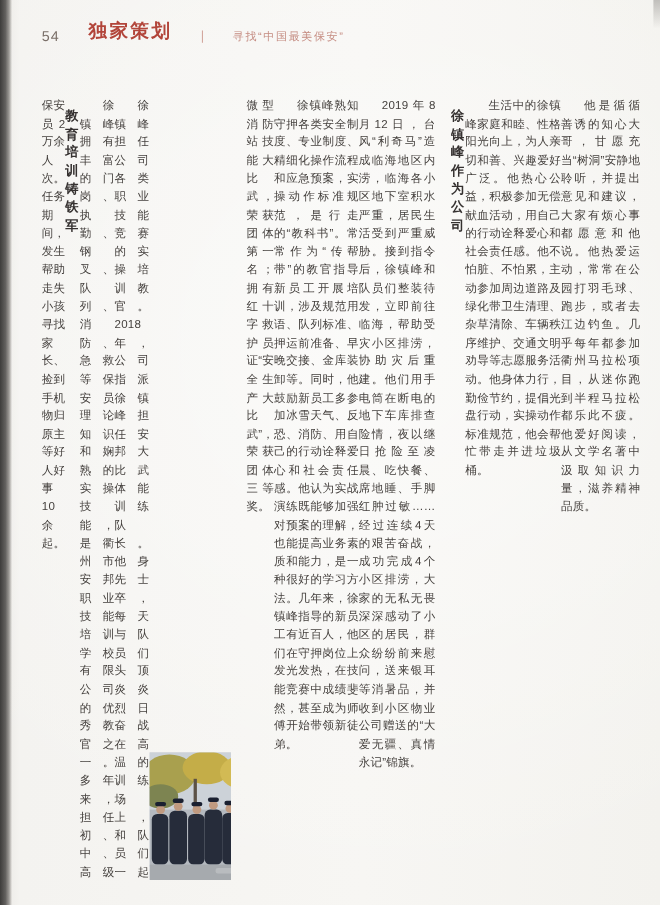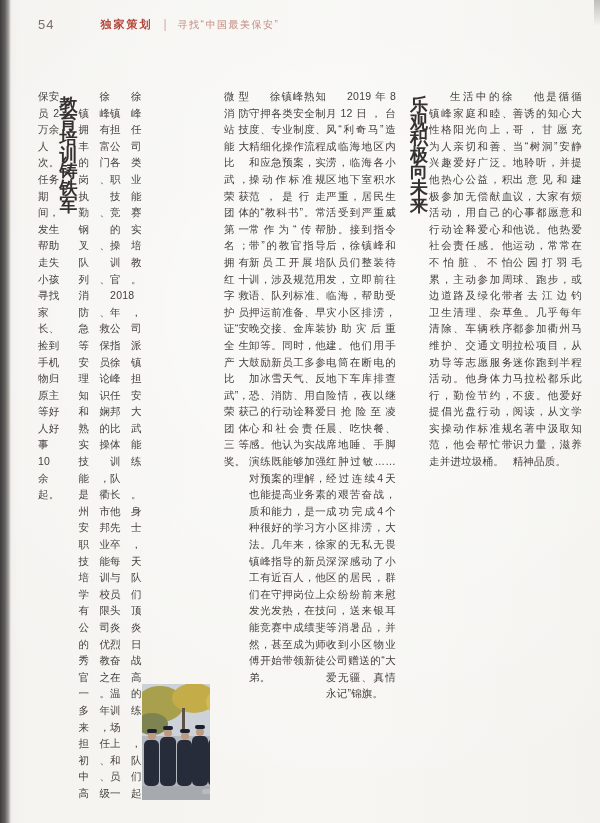--- a/index.html
+++ b/index.html
@@ -18,42 +18,42 @@
     background:linear-gradient(90deg,#1f1e1d 0,#4a4846 45%,#8f8c88 75%,rgba(150,147,143,0) 100%);
     opacity:.85;
   }
   .scan-corner{
     position:absolute;right:0;top:0;width:6px;height:26px;
     background:linear-gradient(180deg,#8d8a86,rgba(141,138,134,0));
     opacity:.5;
   }
   .header{
     position:absolute;top:17px;left:38px;right:30px;
-    display:flex;align-items:flex-end;gap:11px;
+    display:flex;align-items:flex-end;gap:26px;
     white-space:nowrap;
   }
   .page-number{font-size:13px;color:#7a6f68;letter-spacing:1px;}
-  .section-title{font-size:11px;font-weight:bold;color:#b2453a;letter-spacing:2px;margin-left:35px;}
+  .section-title{font-size:17px;font-weight:bold;color:#b2453a;letter-spacing:2px;}
   .header-sep{color:#d3a79e;font-size:12px;transform:translateY(-1px);}
   .header-subtitle{font-size:10px;color:#c48b80;letter-spacing:1.5px;}
   .content{
     position:absolute;top:88px;left:38px;
     display:flex;gap:14px;
   }
   .col{
     width:172px;height:712px;overflow:hidden;
     display:flex;
     font-size:10.5px;line-height:16.6px;letter-spacing:.2px;
     text-align:justify;
   }
   .col p{margin:0;}
   .col p.indent{text-indent:2em;}
   .col h2{
     margin:9px 0 6px;
-    font-size:18px;font-weight:bold;color:#353130;
+    font-size:12px;font-weight:bold;color:#353130;
     text-align:center;letter-spacing:1px;
   }
   figure{margin:14px 0 0;margin-top:auto;padding:0;}
   .photo-frame{width:172px;height:116px;display:block;background:#c9ced4;}
 </style>
 </head>
 <body>
 
 <div class="page">
   <div class="scan-edge"></div>
@@ -139,19 +139,19 @@
     </div>
 
     <div class="col">
       <p>微型消防站技能大比武，荣获团体第一名；拥有红十字救护员证“安全生产大比武”，荣获团体三等奖。</p>
       <p class="indent">徐镇峰熟知守押各类安全制度、专业制度、精细化操作流程和应急预案，实操动作标准规范，是行走的“教科书”。常常作为“传帮带”的教官指导新员工开展培训，涉及规范用语、队列标准、押运前准备、早晚交接、金库装卸等。同时，他鼓励新员工多参加冰雪天气、反恐、消防、用自己的行动诠释爱心和社会责任感。他认为实战演练既能够加强对预案的理解，也能提高业务素质和能力，是一种很好的学习方法。几年来，徐镇峰指导的新员工有近百人，他们在守押岗位上发光发热，在技能竞赛中成绩斐然，甚至成为师傅开始带领新徒弟。</p>
       <p class="indent">2019年8月12日，台风“利奇马”造成临海地区内涝，临海各小区地下室积水严重，居民生活受到严重威胁。接到指令后，徐镇峰和队员们整装待发，立即前往临海，帮助受灾小区排涝，协助灾后重建。他们用手电筒在断电的地下车库排查险情，夜以继日抢险至凌晨、吃快餐、席地睡、手脚红肿过敏……经过连续4天的艰苦奋战，成功完成4个小区排涝，大家的无私无畏深深感动了小区的居民，群众纷纷前来慰问，送来银耳等消暑品，并收到小区物业公司赠送的“大爱无疆、真情永记”锦旗。</p>
 
     </div>
 
     <div class="col">
-      <h2>乐观积极向未来</h2>
+      <h2>徐镇峰作为公司</h2>
       <p class="indent">生活中的徐镇峰家庭和睦、性格阳光向上，为人亲切和善、兴趣爱好广泛。他热心公益，积极参加无偿献血活动，用自己的行动诠释爱心和社会责任感。他不怕脏、不怕累，主动参加周边道路及绿化带卫生清理、杂草清除、车辆秩序维护、交通文明劝导等志愿服务活动。他身体力行，勤俭节约，提倡光盘行动，实操动作标准规范，他会帮忙带走并进垃圾桶。</p>
       <p class="indent"><span>他是循循善诱的知心大哥，甘愿充当“树洞”安静地聆听，并提出意见和建议，大家有烦心事都愿意和他说。他热爱运动，常常在公园打羽毛球、跑步，或者去江边钓鱼。几乎每年都参加衢州马拉松项目，从迷你跑到半程马拉松都乐此不疲。他爱好阅读，从文学名著中汲取知识力量，滋养精神品质。</span></p>
     </div>
 
   </div>
 </div>
 
 </body></html>

